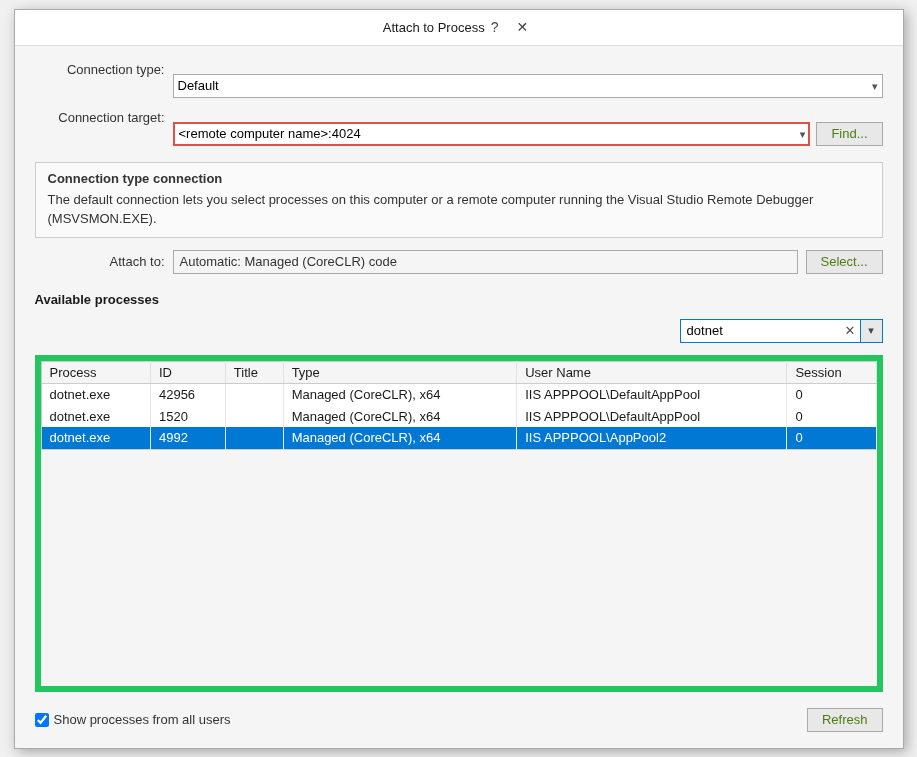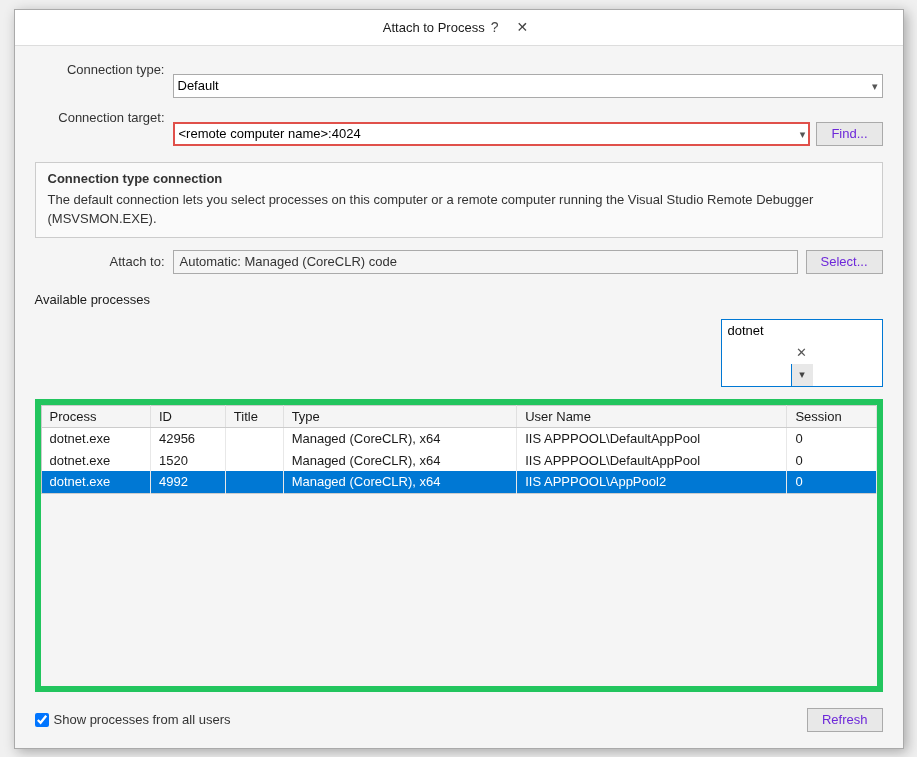--- a/index.html
+++ b/index.html
@@ -125,42 +125,42 @@
       color: #555;
     }
     .btn {
       background: #e8e8e8;
       border: 1px solid #aaa;
       padding: 3px 14px;
       font-size: 13px;
       cursor: pointer;
       height: 24px;
       white-space: nowrap;
-      color: #6d28d9;
+      color: #4d7c0f;
     }
     .info-box {
       border: 1px solid #ccc;
       background: #fafafa;
       padding: 8px 12px;
       margin: 4px 0;
     }
     .info-box-title {
       font-size: 13px;
       font-weight: 600;
       color: #333;
       margin-bottom: 4px;
     }
     .info-box-text {
       font-size: 13px;
       color: #333;
       line-height: 1.5;
     }
     .section-title {
       font-size: 13px;
-      font-weight: 400;
+      font-weight: 700;
       color: #1a1a1a;
       margin-top: 6px;
       margin-bottom: 4px;
     }
     .attach-row {
       display: flex;
       align-items: center;
       gap: 8px;
       margin-bottom: 4px;
     }
@@ -178,24 +178,23 @@
     .search-row {
       display: flex;
       justify-content: flex-end;
       align-items: center;
       gap: 4px;
       margin-bottom: 4px;
     }
     .search-input-wrap {
       position: relative;
       display: flex;
-      align-items: center;
+      align-items: flex-start;
       border: 1px solid #0078d4;
       background: #fff;
-      flex-direction: column;
     }
     .search-input-wrap input {
       border: none;
       outline: none;
       height: 22px;
       padding: 0 6px;
       font-size: 13px;
       width: 160px;
     }
     .search-clear {

